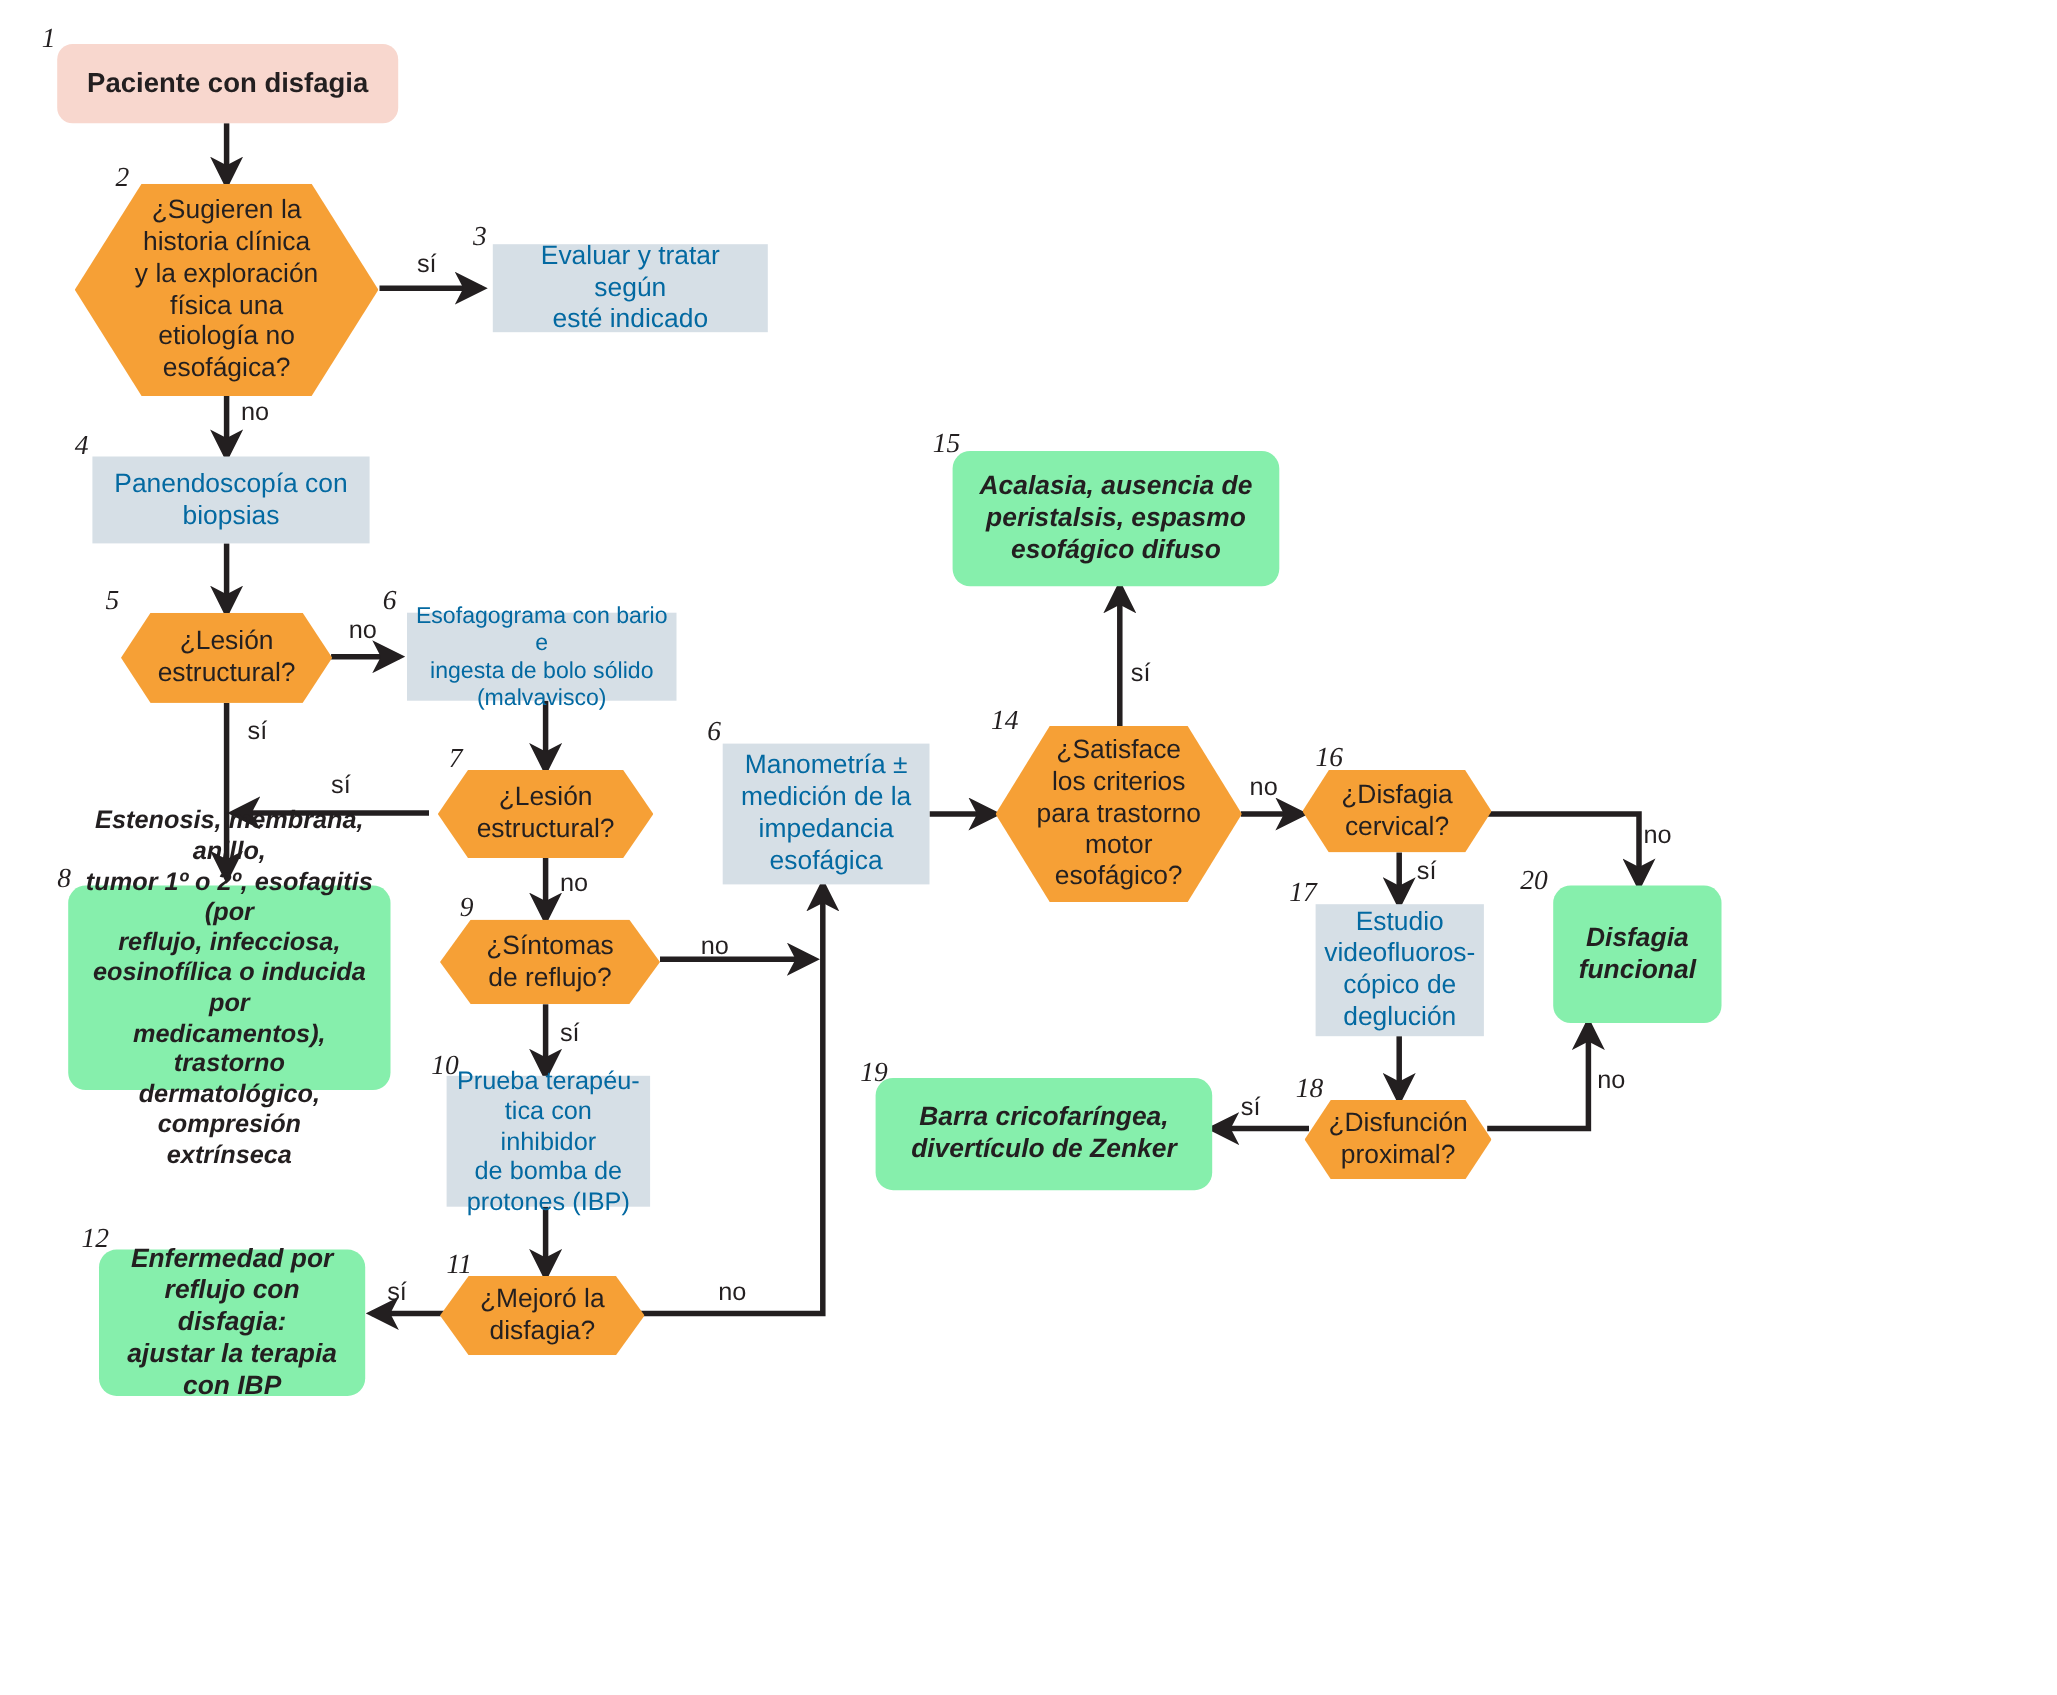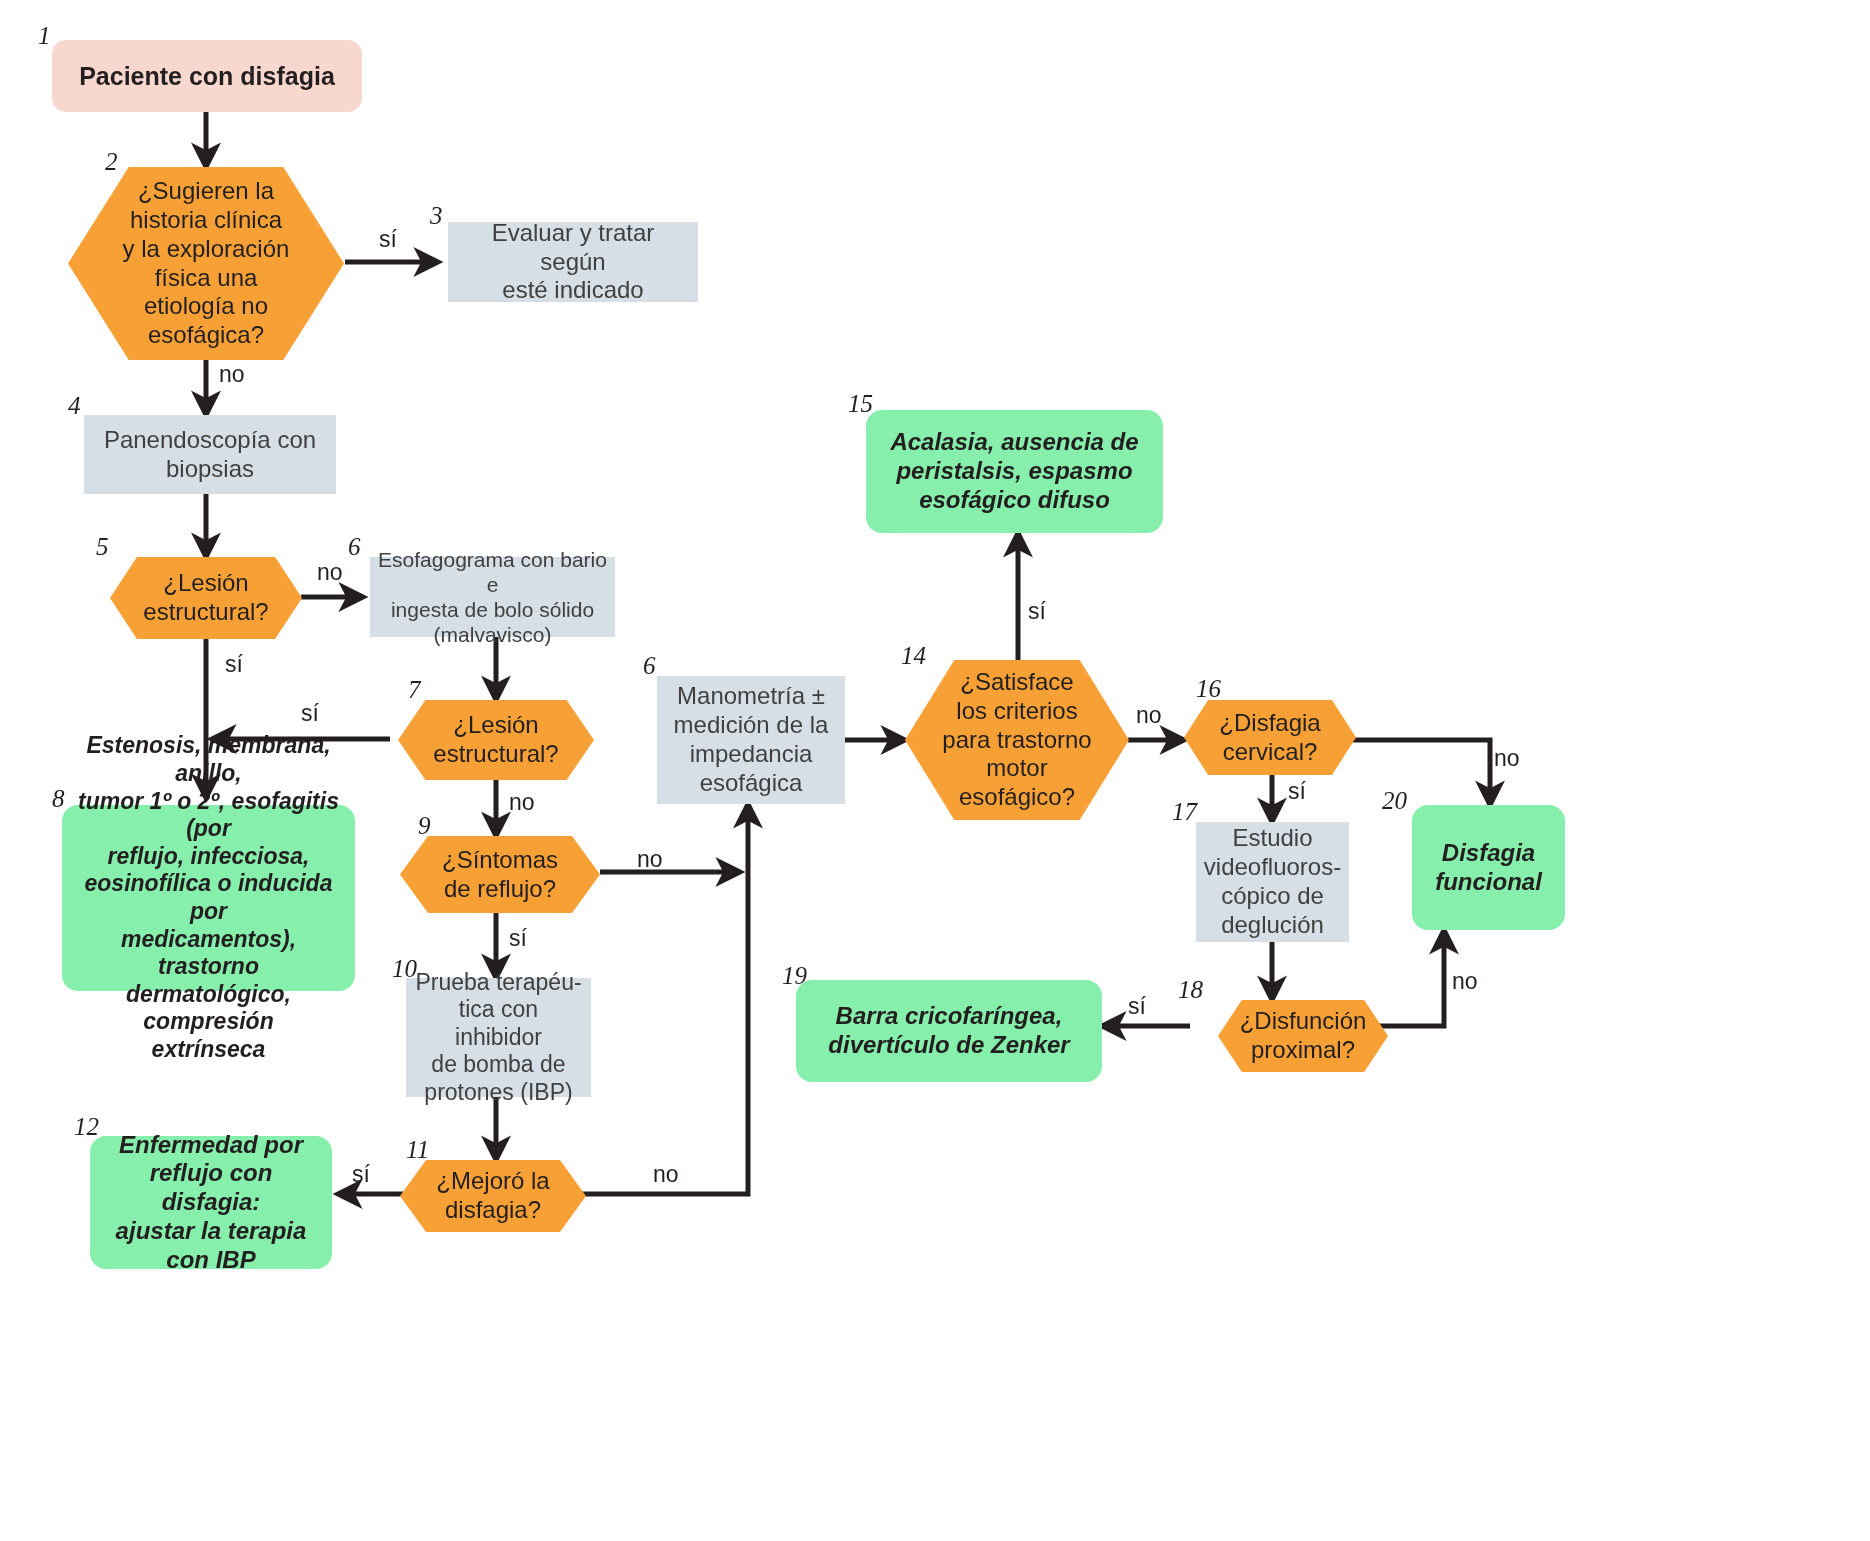--- a/index.html
+++ b/index.html
@@ -40,21 +40,21 @@
   .start{
     background:#f8d7ce;
     border-radius:14px;
     font-size:25px;
     font-weight:bold;
     color:#231f20;
   }
   .process{
     background:#d6dfe6;
     font-size:24px;
-    color:#404040;
+    color:#0369a1;
   }
   .decision{
     background:#f6a036;
     font-size:24px;
     color:#231f20;
     clip-path:polygon(14% 0%, 86% 0%, 100% 50%, 86% 100%, 14% 100%, 0% 50%);
   }
   .decision.tall{
     clip-path:polygon(22% 0%, 78% 0%, 100% 50%, 78% 100%, 22% 100%, 0% 50%);
   }
@@ -262,21 +262,21 @@
 
   <span class="num" style="left:1172px; top:798px;">17</span>
   <div class="node process" style="left:1196px; top:822px; width:153px; height:120px;">
     <span class="txt">Estudio
 videofluoros-
 cópico de
 deglución</span>
   </div>
 
   <span class="num" style="left:1178px; top:976px;">18</span>
-  <div class="node decision" style="left:1218px; top:1000px; width:170px; height:72px;">
+  <div class="node decision" style="left:1186px; top:1000px; width:170px; height:72px;">
     <span class="txt">¿Disfunción
 proximal?</span>
   </div>
 
   <span class="num" style="left:782px; top:962px;">19</span>
   <div class="node outcome" style="left:796px; top:980px; width:306px; height:102px;">
     <span class="txt">Barra cricofaríngea,
 divertículo de Zenker</span>
   </div>
 

